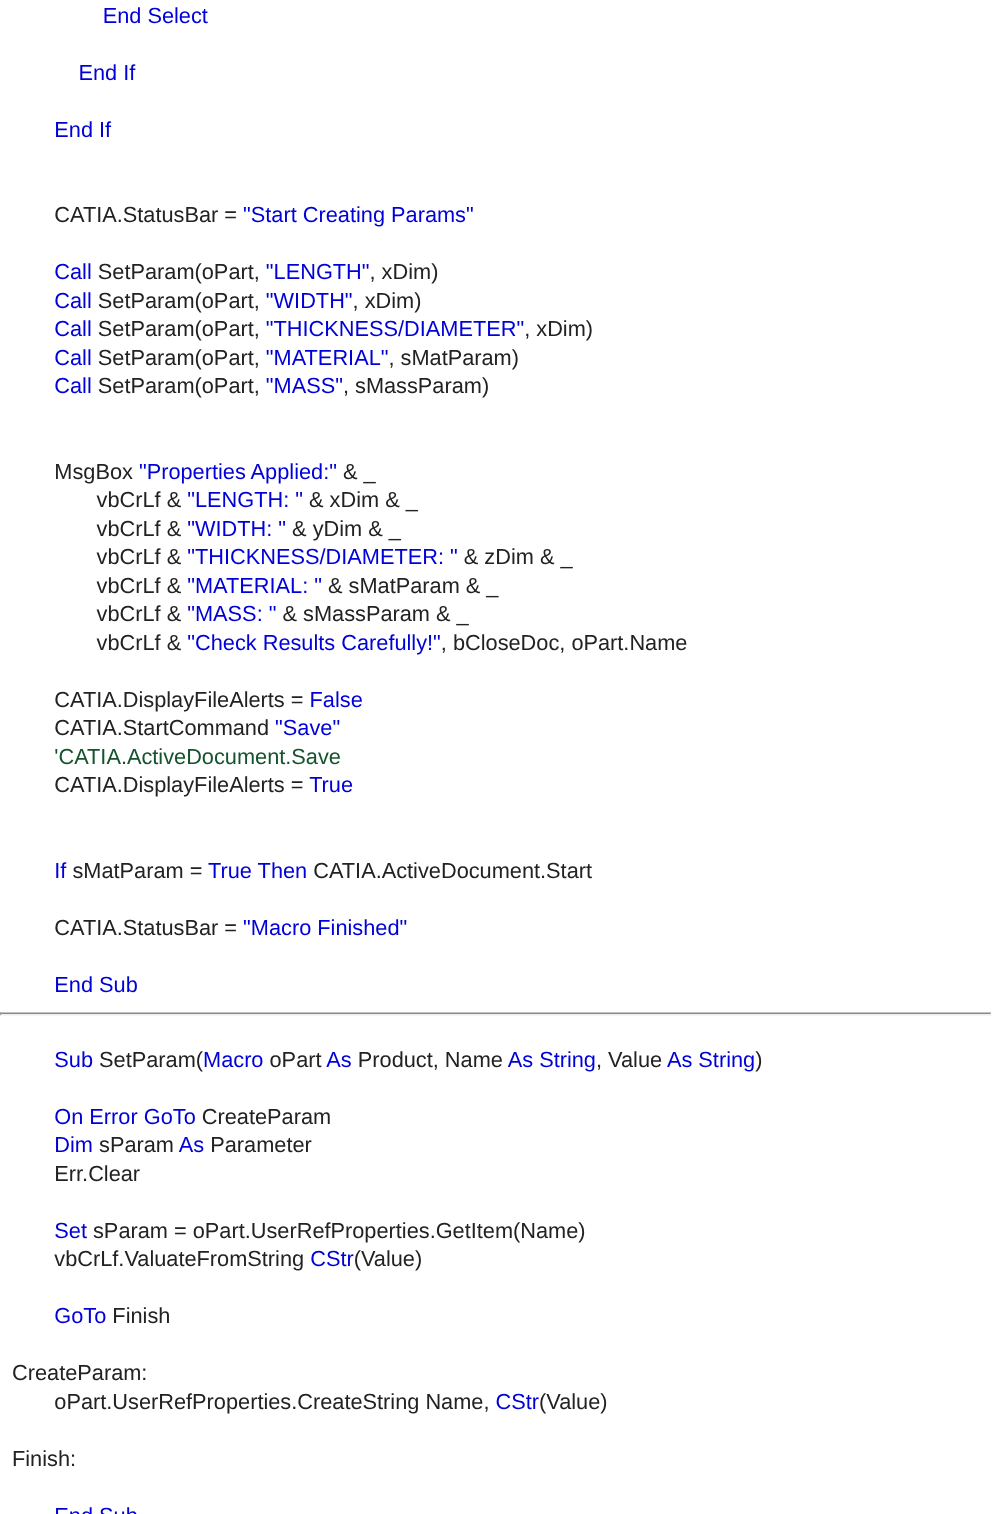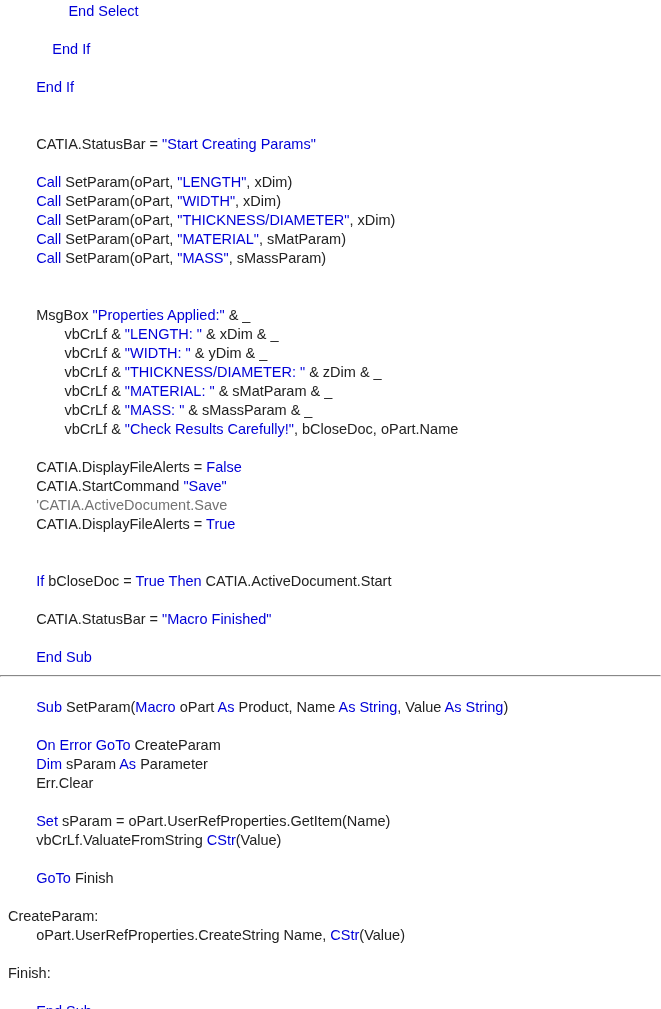--- a/index.html
+++ b/index.html
@@ -9,21 +9,21 @@
       font-family: "Segoe UI", Tahoma, Geneva, sans-serif;
       font-size: 14.5px;
       line-height: 19px;
       color: #222;
     }
     .code {
       white-space: pre;
       padding: 2px 0 8px 8px;
     }
     .kw { color: #0000d8; }
-    .cm { color: #737373; }
+    .cm { color: #14532d; }
     .rule {
       border-top: 1px solid #888;
       margin: 0;
     }
   </style>
 </head>
 <body>
 
 <div class="code"><span>               </span><span class="kw">End Select</span>
 <span> </span>
@@ -48,21 +48,21 @@
 <span>              vbCrLf &amp; </span><span class="kw">"MATERIAL: "</span><span> &amp; sMatParam &amp; _</span>
 <span>              vbCrLf &amp; </span><span class="kw">"MASS: "</span><span> &amp; sMassParam &amp; _</span>
 <span>              vbCrLf &amp; </span><span class="kw">"Check Results Carefully!"</span><span>, bCloseDoc, oPart.Name</span>
 <span> </span>
 <span>       CATIA.DisplayFileAlerts = </span><span class="kw">False</span>
 <span>       CATIA.StartCommand </span><span class="kw">"Save"</span>
 <span>       </span><span class="cm">'CATIA.ActiveDocument.Save</span>
 <span>       CATIA.DisplayFileAlerts = </span><span class="kw">True</span>
 <span> </span>
 <span> </span>
-<span>       </span><span class="kw">If</span><span> bCloseDoc = </span><span class="kw">True Then</span><span> CATIA.ActiveDocument.Start</span>
+<span>       </span><span class="kw">If</span><span> sMatParam = </span><span class="kw">True Then</span><span> CATIA.ActiveDocument.Start</span>
 <span> </span>
 <span>       CATIA.StatusBar = </span><span class="kw">"Macro Finished"</span>
 <span> </span>
 <span>       </span><span class="kw">End Sub</span></div>
 <hr class="rule">
 <div class="code"><span> </span>
 <span>       </span><span class="kw">Sub</span><span> SetParam(</span><span class="kw">Macro</span><span> oPart </span><span class="kw">As</span><span> Product, Name </span><span class="kw">As String</span><span>, Value </span><span class="kw">As String</span><span>)</span>
 <span> </span>
 <span>       </span><span class="kw">On Error GoTo</span><span> CreateParam</span>
 <span>       </span><span class="kw">Dim</span><span> sParam </span><span class="kw">As</span><span> Parameter</span>

